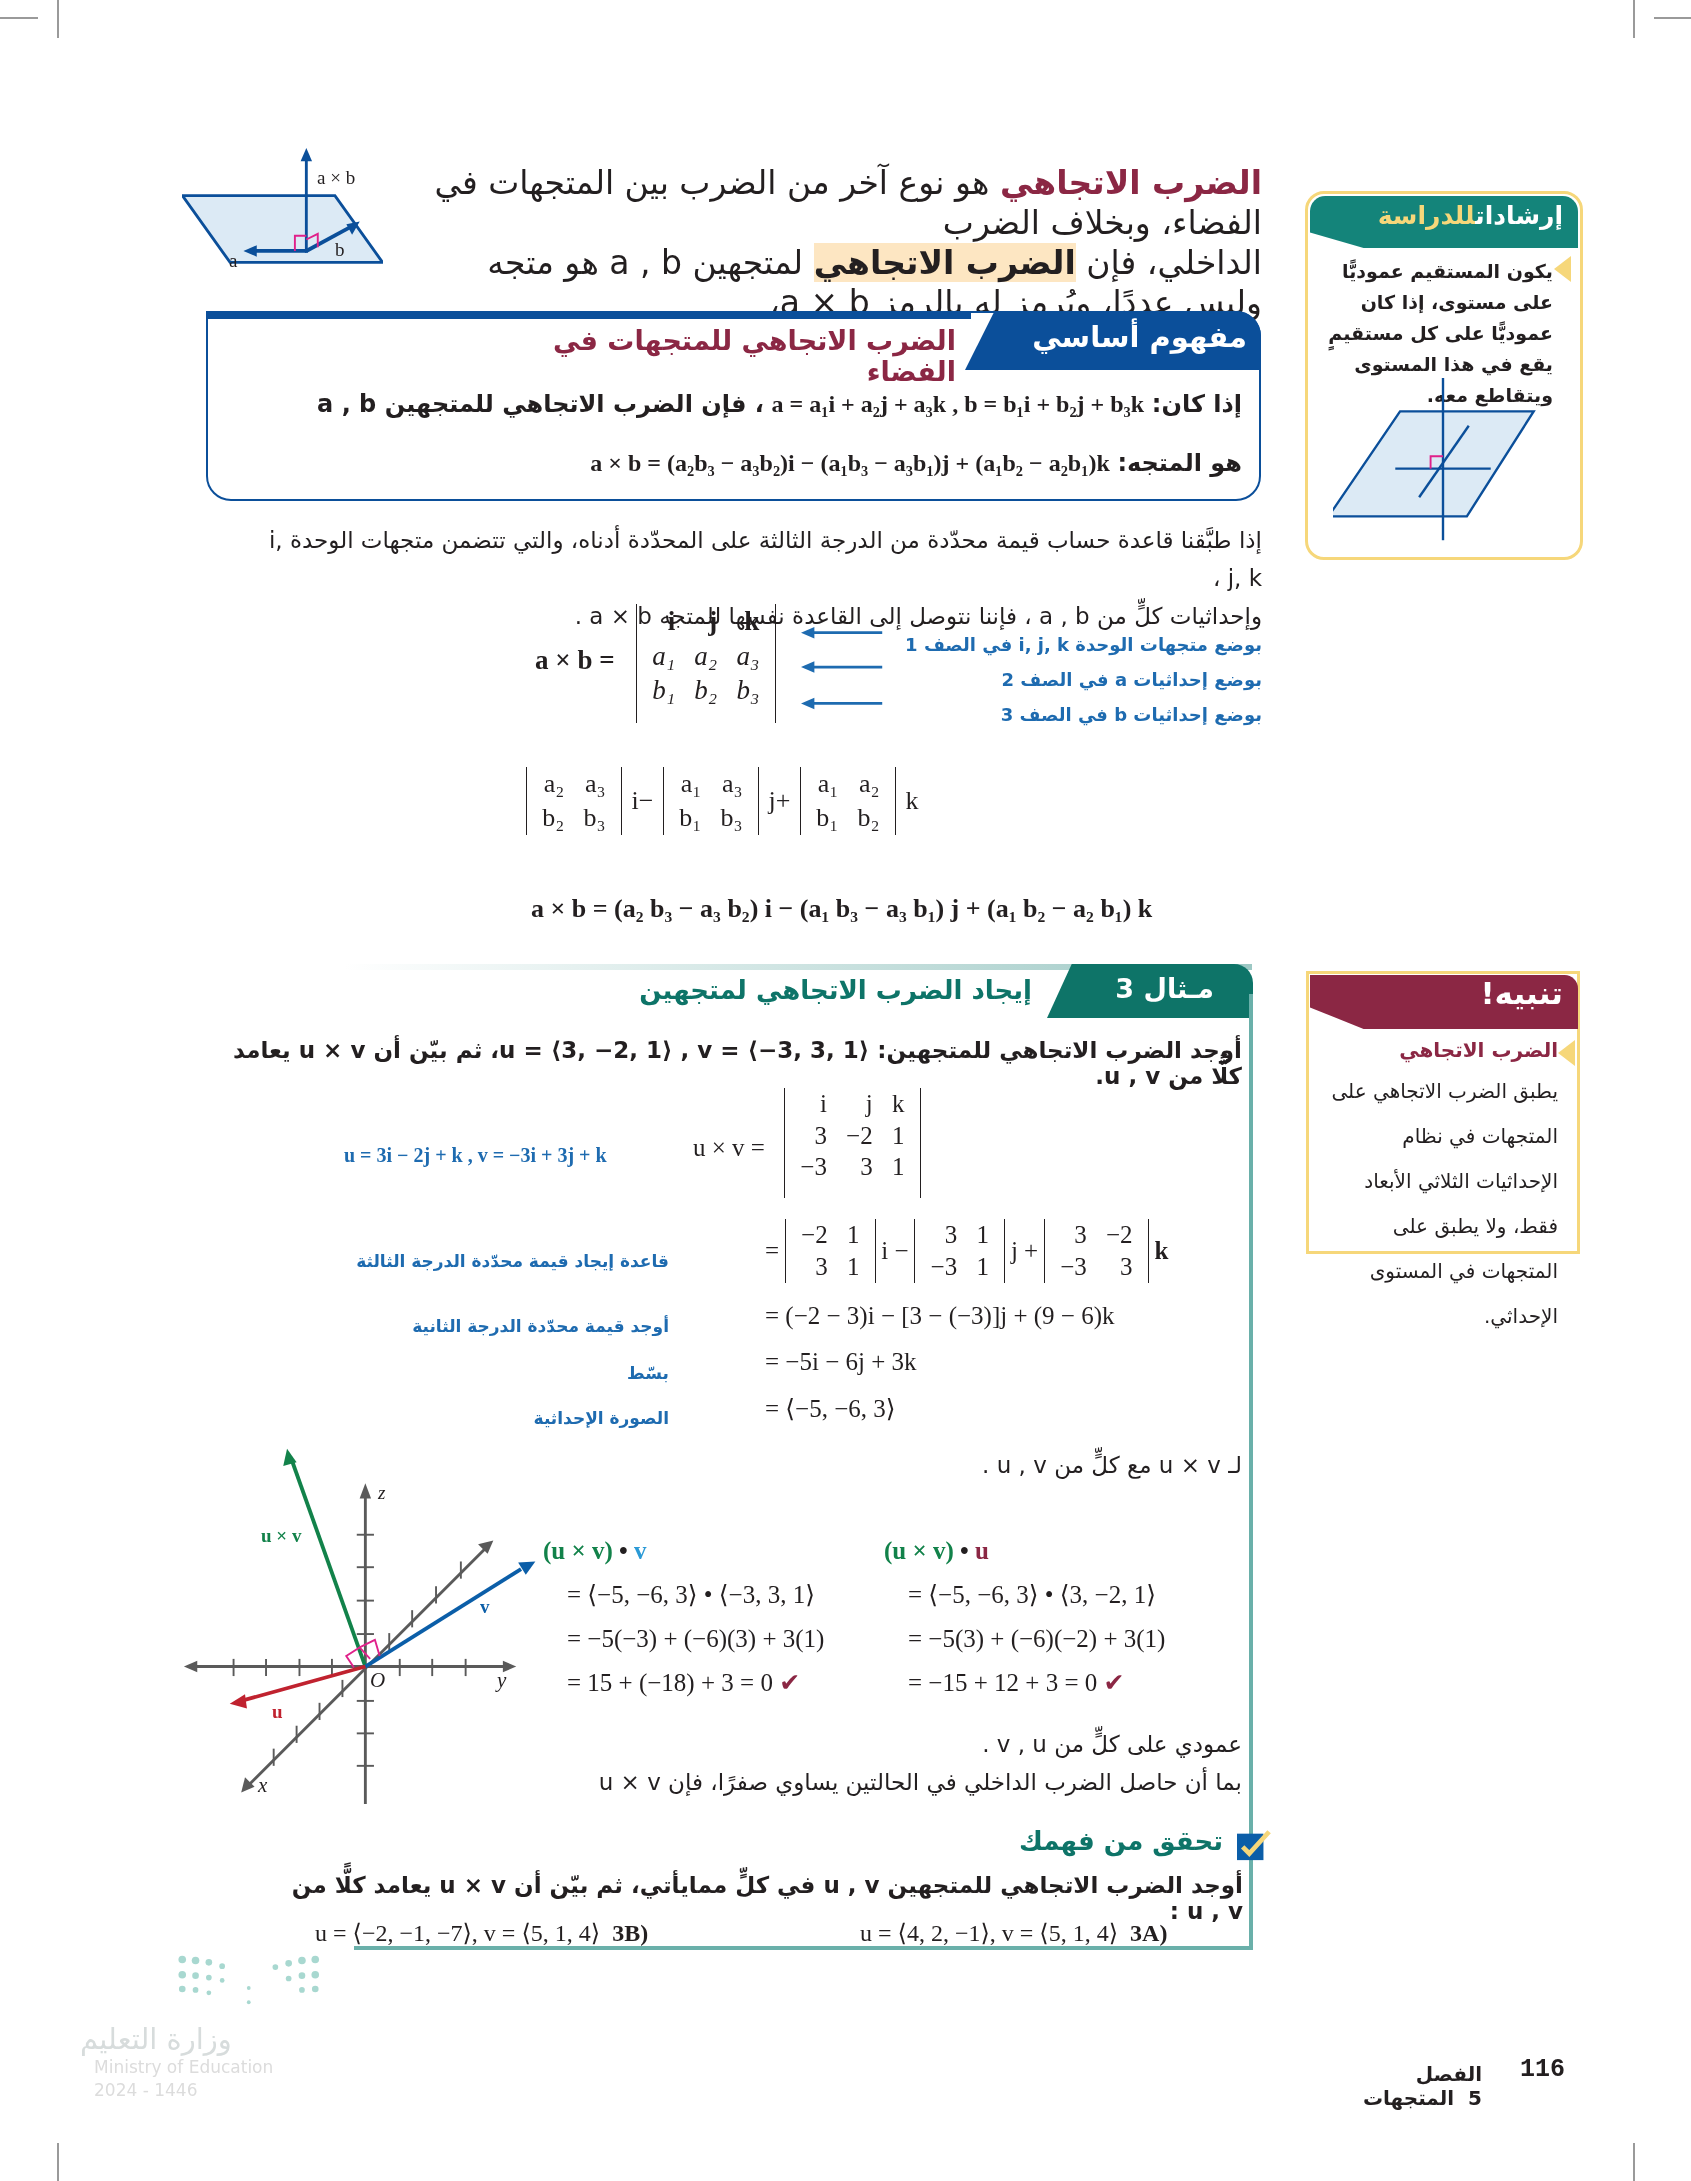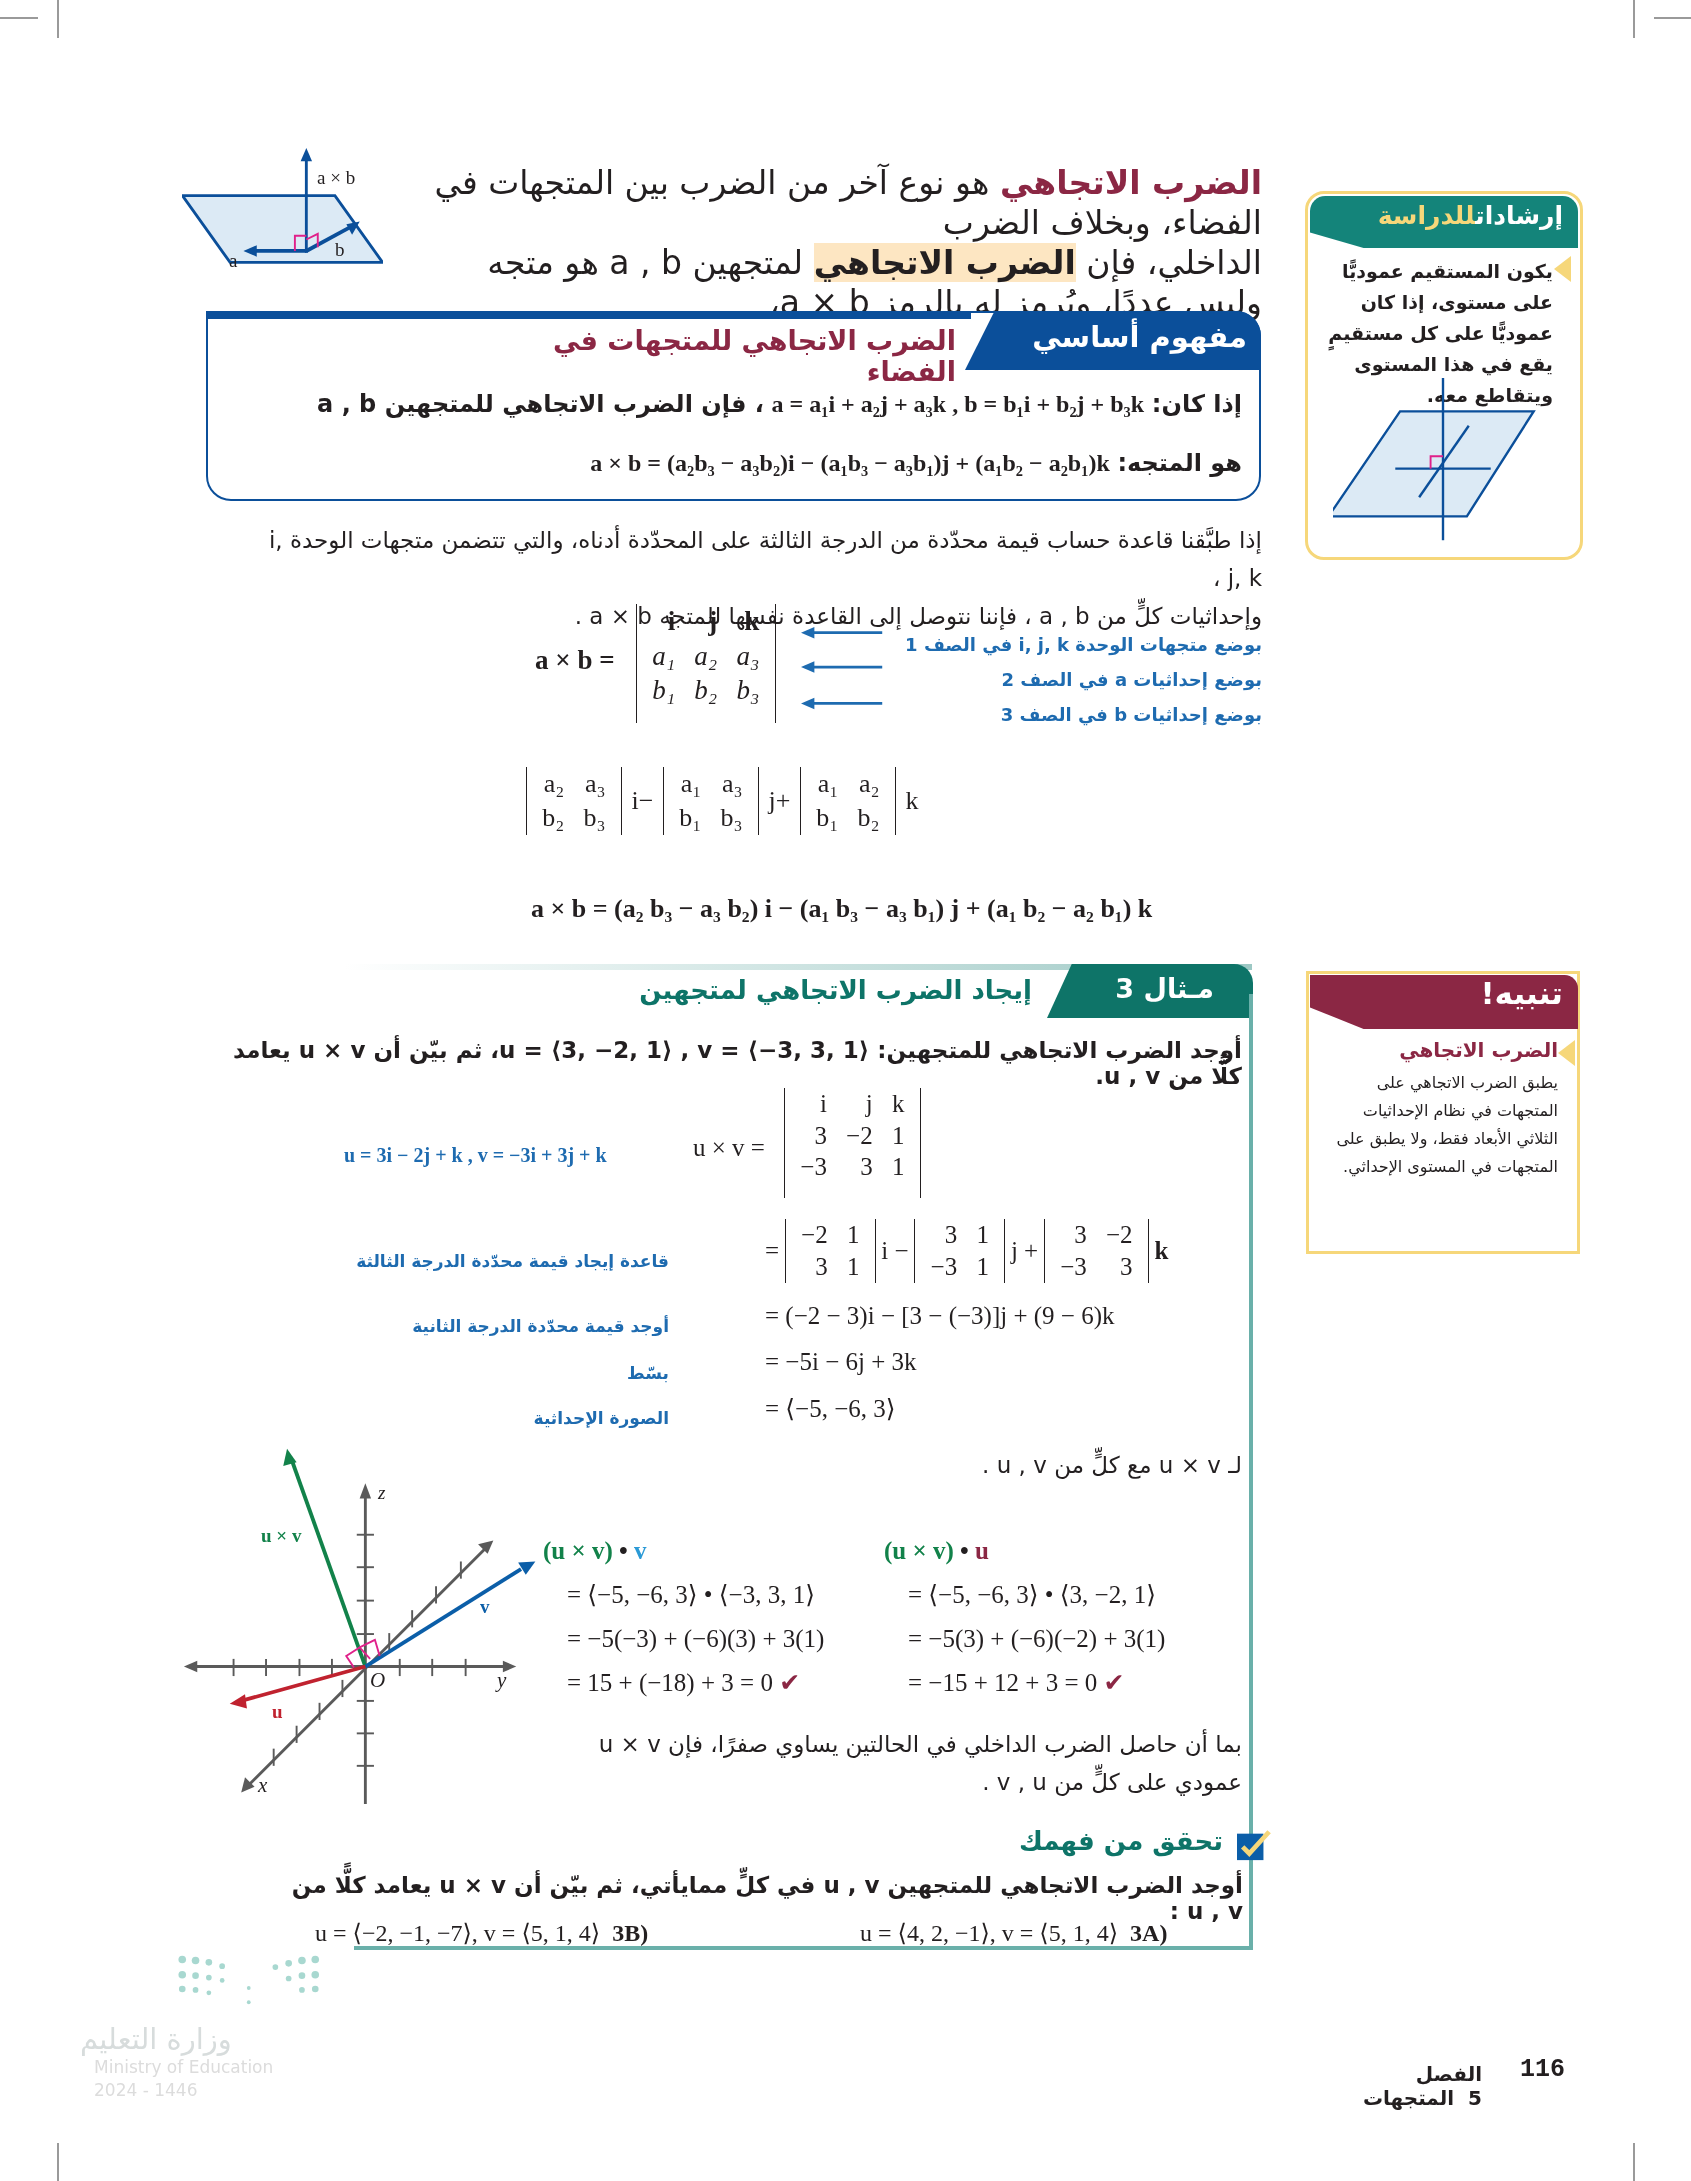--- a/index.html
+++ b/index.html
@@ -193,21 +193,21 @@
     </table>
   <span style="font-style:normal">k</span>
 </div>
 <div class="abs math b" style="left:531px;top:894px;font-size:26px">a × b = (a₂ b₃ − a₃ b₂) i − (a₁ b₃ − a₃ b₁) j + (a₁ b₂ − a₂ b₁) k</div>
 
 <div class="abs warn"></div>
 <div class="abs warn-head"></div>
 <div class="abs rtl ar b" style="left:1319px;top:975px;width:244px;font-size:31px;color:#fff">تنبيه!</div>
 <div class="abs" style="left:1558px;top:1040px;width:0;height:0;border-top:13.4px solid transparent;border-bottom:13.4px solid transparent;border-right:17px solid #f6d77a"></div>
 <div class="abs rtl ar b maroon" style="left:1324px;top:1038px;width:234px;font-size:20px">الضرب الاتجاهي</div>
-<div class="abs rtl ar" style="left:1324px;top:1069px;width:234px;font-size:16px;line-height:28px">يطبق الضرب الاتجاهي على المتجهات في نظام الإحداثيات الثلاثي الأبعاد فقط، ولا يطبق على المتجهات في المستوى الإحداثي.</div>
+<div class="abs rtl ar" style="left:1324px;top:1069px;width:234px;font-size:20px;line-height:45px">يطبق الضرب الاتجاهي على المتجهات في نظام الإحداثيات الثلاثي الأبعاد فقط، ولا يطبق على المتجهات في المستوى الإحداثي.</div>
 
 <div class="abs ex-top"></div>
 <div class="abs ex-tab"></div>
 <div class="abs ex-line"></div>
 <div class="abs ex-bottom"></div>
 <div class="abs rtl ar b" style="left:1071px;top:973px;width:143px;font-size:27px;color:#fff">مـثال 3</div>
 <div class="abs rtl ar b" style="left:535px;top:975px;width:497px;font-size:26px;color:#0e7468">إيجاد الضرب الاتجاهي لمتجهين</div>
 <div class="abs rtl ar b" style="left:229px;top:1037px;width:1013px;font-size:23px">أوجد الضرب الاتجاهي للمتجهين: u = ⟨3, −2, 1⟩ , v = ⟨−3, 3, 1⟩، ثم بيّن أن u × v يعامد كلًّا من u , v.</div>
 
 <div class="abs math b blue" style="left:344px;top:1136px;font-size:20px">u = 3i − 2j + k , v = −3i + 3j + k</div>
@@ -295,22 +295,22 @@
   <div style="padding-left:24px"><span>= 15 + (−18) + 3 = 0</span> <span class="maroon">✔</span></div>
 </div>
 <div class="abs math" style="left:884px;top:1529px;font-size:25px;line-height:44px">
   <div class="b"><span class="green">(u × v)</span> <span>•</span> <span class="maroon">u</span></div>
   <div style="padding-left:24px">= ⟨−5, −6, 3⟩ • ⟨3, −2, 1⟩</div>
   <div style="padding-left:24px">= −5(3) + (−6)(−2) + 3(1)</div>
   <div style="padding-left:24px"><span>= −15 + 12 + 3 = 0</span> <span class="maroon">✔</span></div>
 </div>
 
 <div class="abs rtl ar" style="left:535px;top:1725px;width:707px;font-size:23px;line-height:38px">
+  <div>عمودي على كلٍّ من v , u .</div>
   <div>بما أن حاصل الضرب الداخلي في الحالتين يساوي صفرًا، فإن u × v</div>
-  <div>عمودي على كلٍّ من v , u .</div>
 </div>
 
 <svg class="abs" style="left:182px;top:1443px" width="382" height="363" viewBox="0 0 400 380">
   <g stroke="#5a5a5a" stroke-width="3" fill="#5a5a5a">
 
     <line x1="12" y1="234" x2="340" y2="234"></line>
     <polygon points="2,234 16,228 16,240" stroke="none"></polygon>
     <polygon points="350,234 336,228 336,240" stroke="none"></polygon>
 
     <line x1="192" y1="50" x2="192" y2="378"></line>

